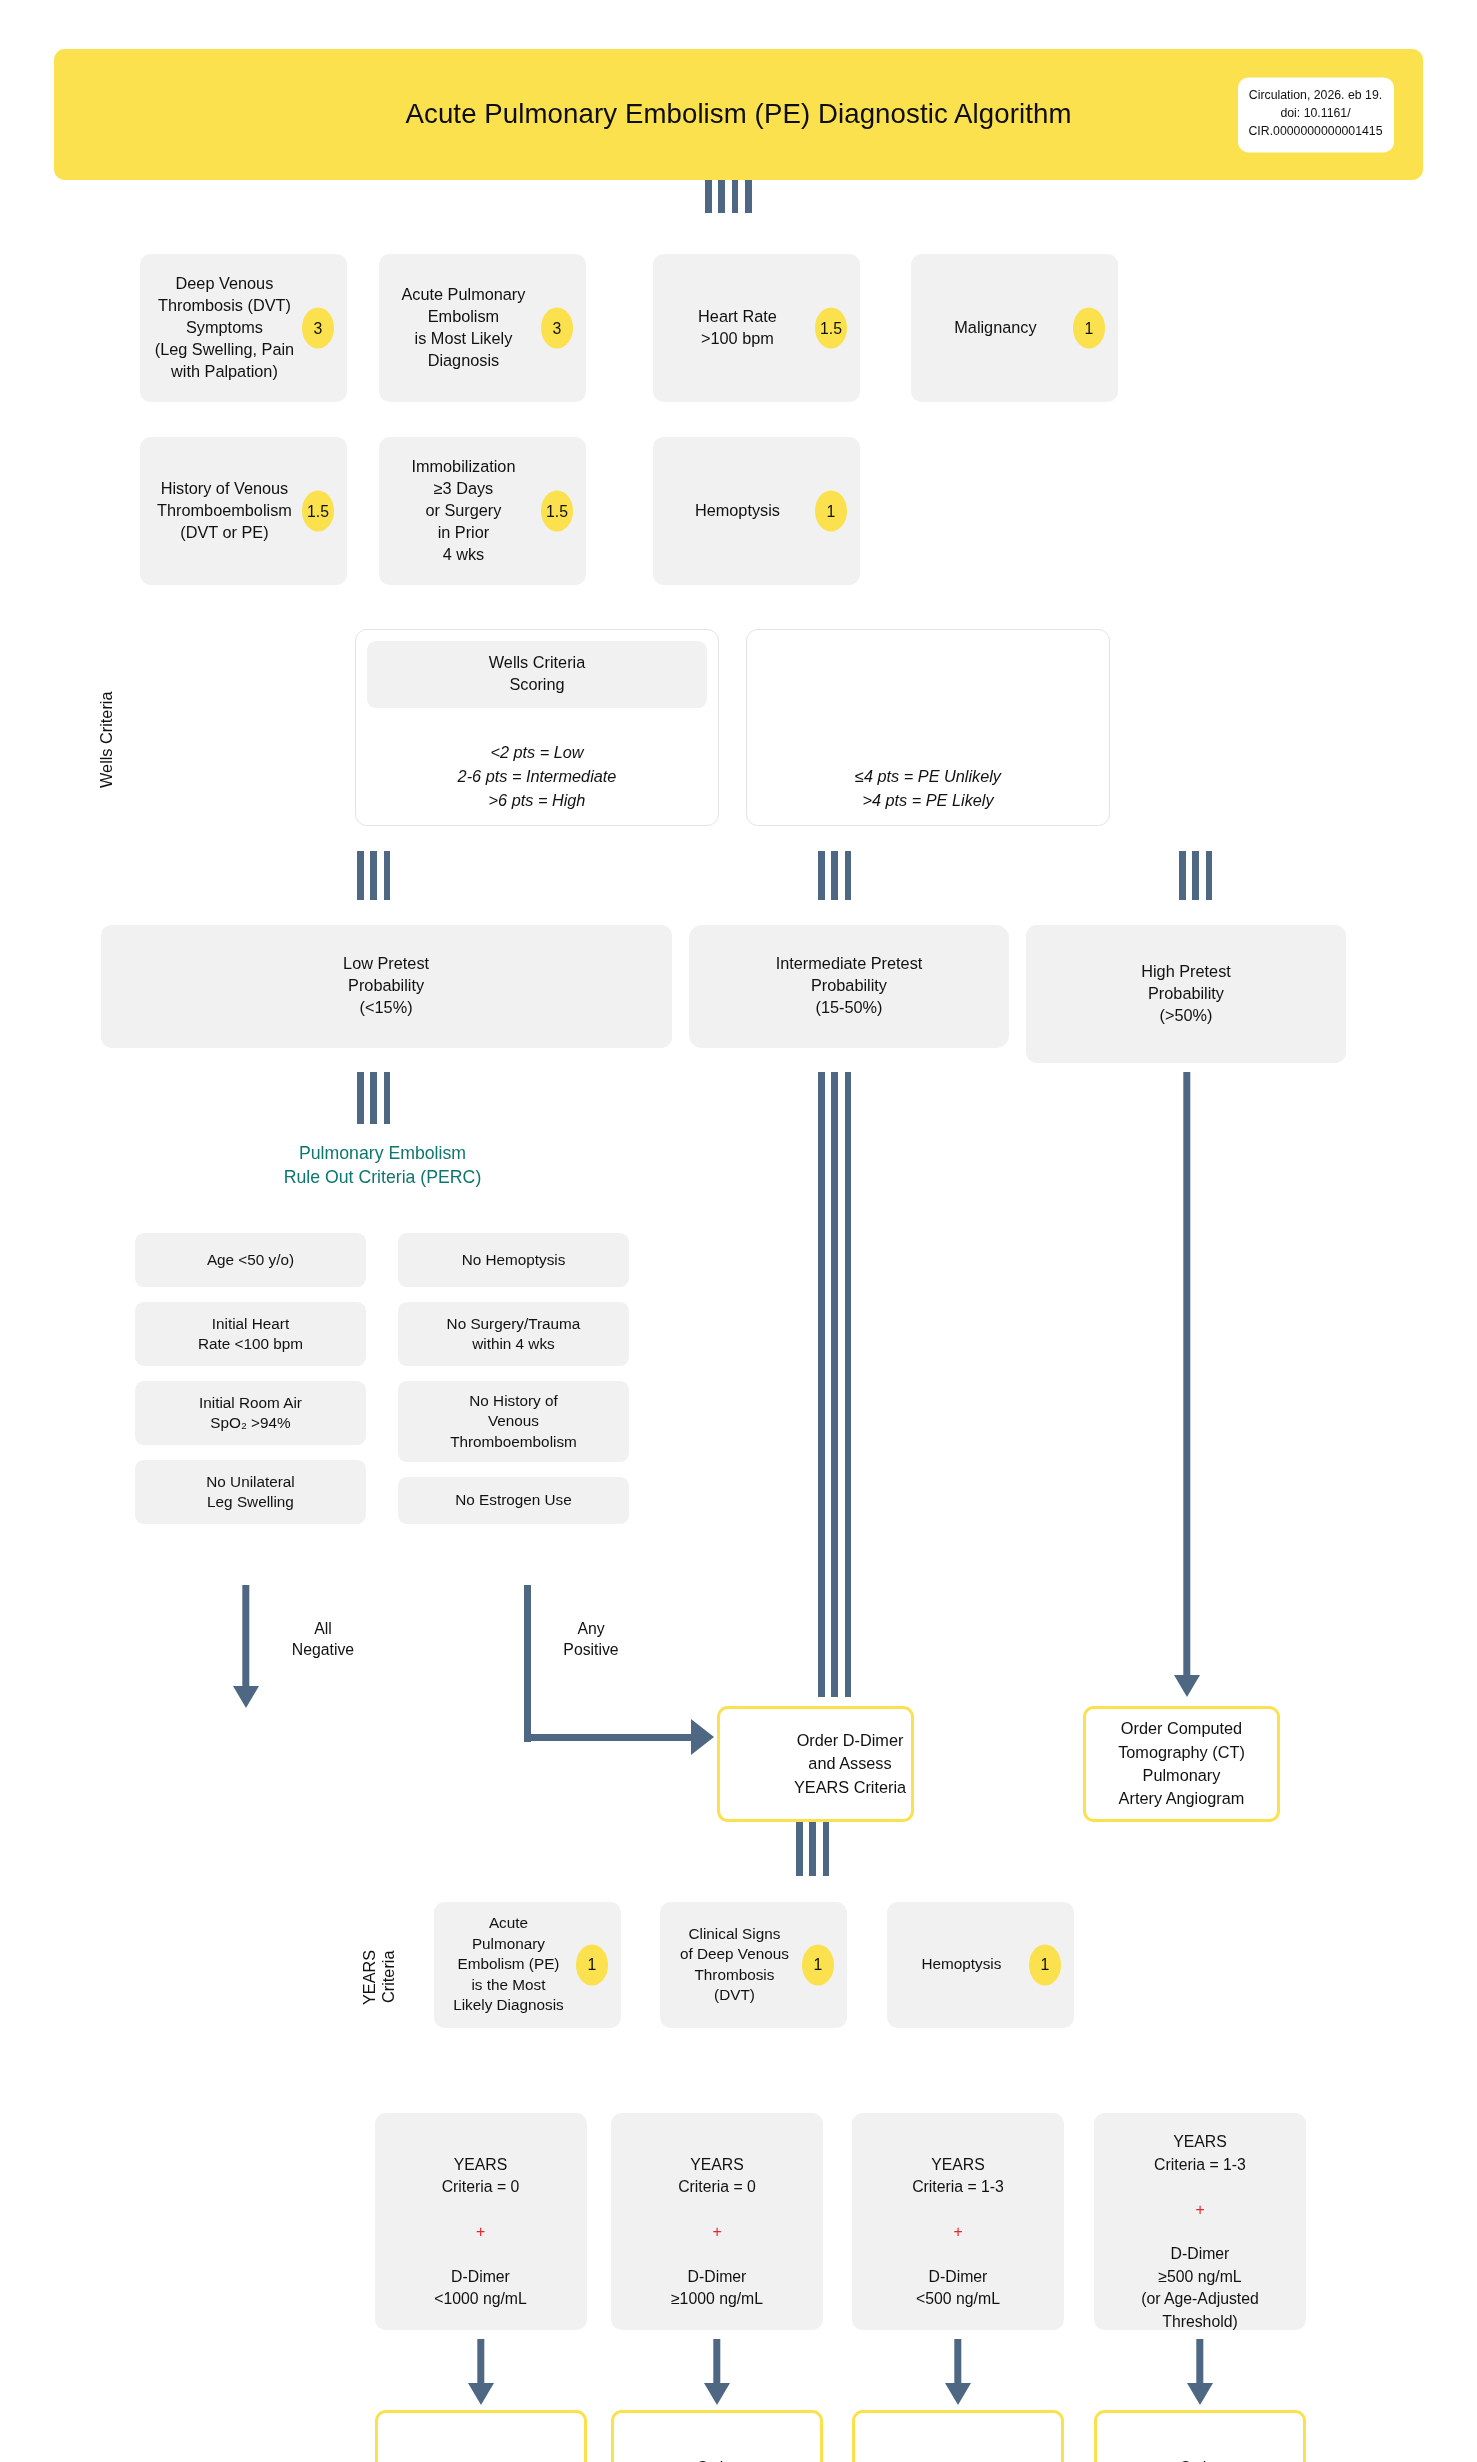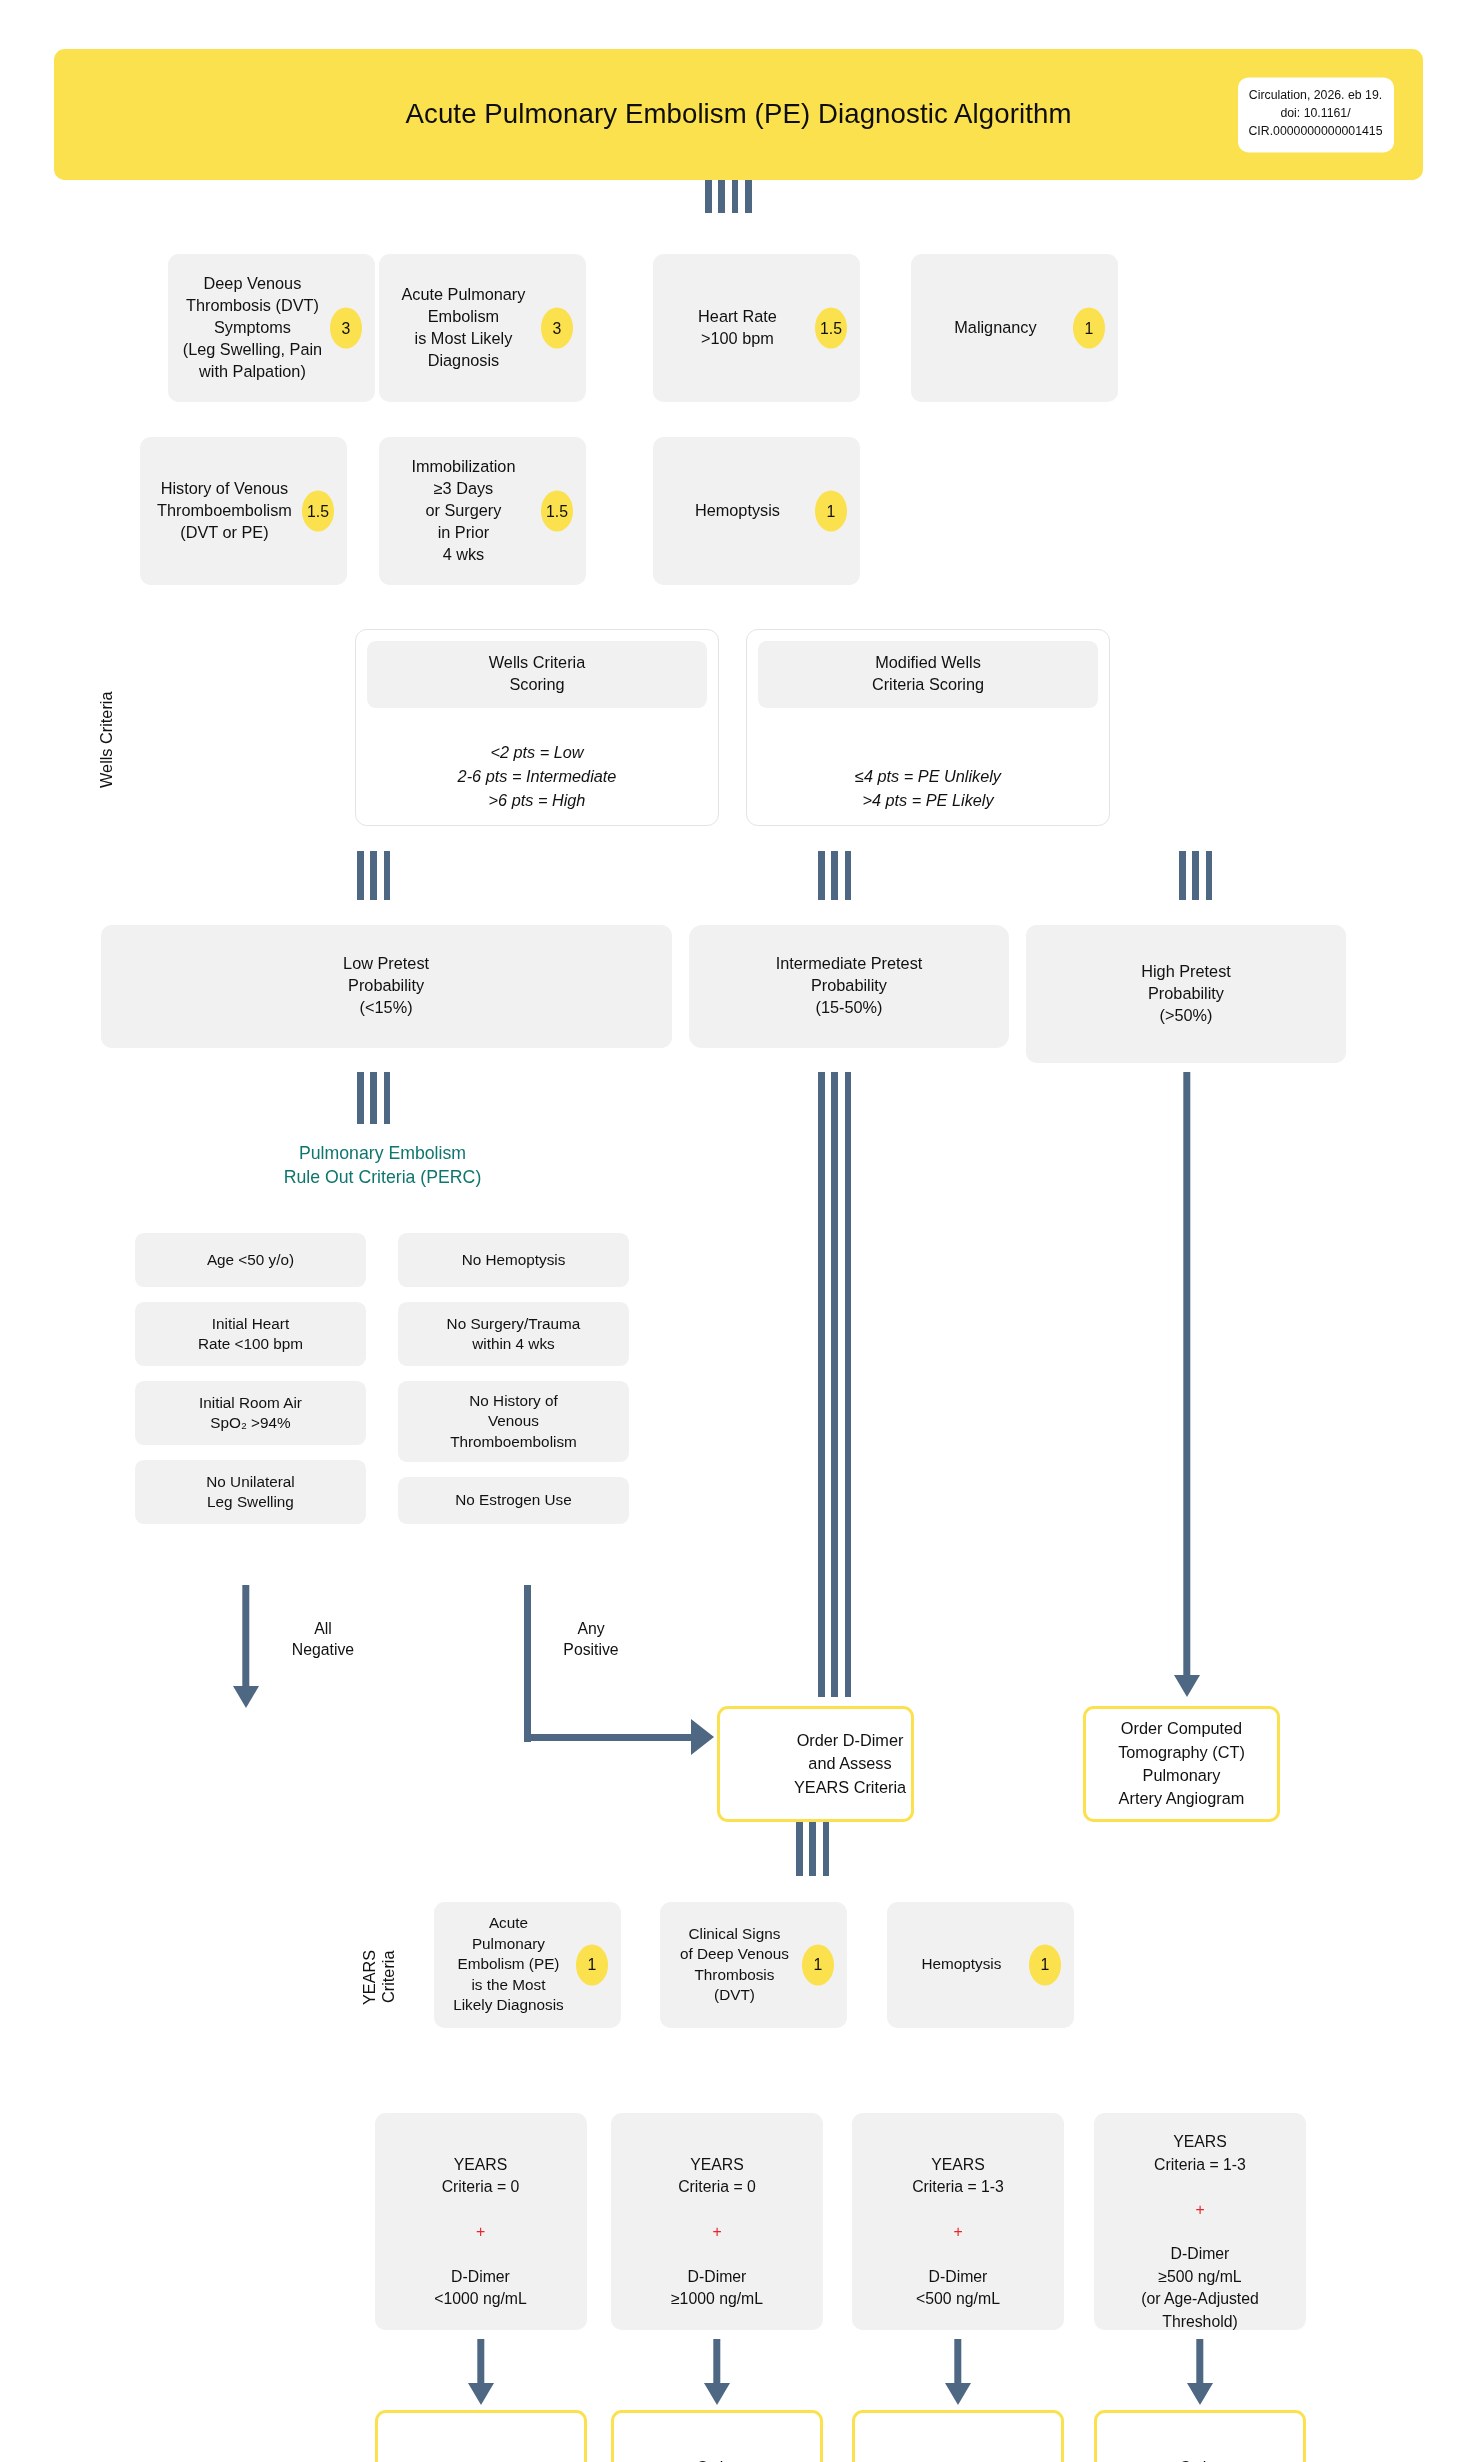--- a/index.html
+++ b/index.html
@@ -216,21 +216,21 @@
     <i style="height: 32.5px; background: rgb(78, 103, 130);"></i>
       <i style="height: 32.5px; background: rgb(78, 103, 130);"></i>
       <i style="height: 32.5px; background: rgb(78, 103, 130);"></i>
       <i style="height: 32.5px; background: rgb(78, 103, 130);"></i>
   </div>
 
   <div class="panel" style="left:64px; top:215px; width:1349px; height:635px;">
 
     <div class="vlabel" style="left:32.5px; top:443px; width:20.7px; height:163px;">Wells Criteria</div>
 
-    <div class="card has-badge" style="left:76px; top:39px; width:207px; height:148px;margin-left:28px;">
+    <div class="card has-badge" style="left:76px; top:39px; width:207px; height:148px;">
       <div class="card-txt">Deep Venous
 Thrombosis (DVT)
 Symptoms
 (Leg Swelling, Pain
 with Palpation)</div>
       <div class="pt-badge">3</div>
     </div>
     <div class="card has-badge" style="left:315px; top:39px; width:207px; height:148px;">
       <div class="card-txt">Acute Pulmonary
 Embolism
@@ -268,22 +268,20 @@
     </div>
 
     <div class="score-panel" style="left:291px; top:414px; width:364px; height:197px;">
       <div class="score-head">Wells Criteria
 Scoring</div>
       <div class="score-body">&lt;2 pts = Low
 2-6 pts = Intermediate
 &gt;6 pts = High</div>
     </div>
     <div class="score-panel" style="left:682px; top:414px; width:364px; height:197px;">
-      <div class="score-head">Modified Wells
-Criteria Scoring</div>
       <div class="score-body">≤4 pts = PE Unlikely
 &gt;4 pts = PE Likely</div>
     </div>
   </div>
 
   <div class="tri-bar" style="left:357px; top:851px;">
     <i style="height: 49px; background: rgb(78, 103, 130);"></i>
       <i style="height: 49px; background: rgb(78, 103, 130);"></i>
       <i style="height: 49px; background: rgb(78, 103, 130);"></i>
   </div>

